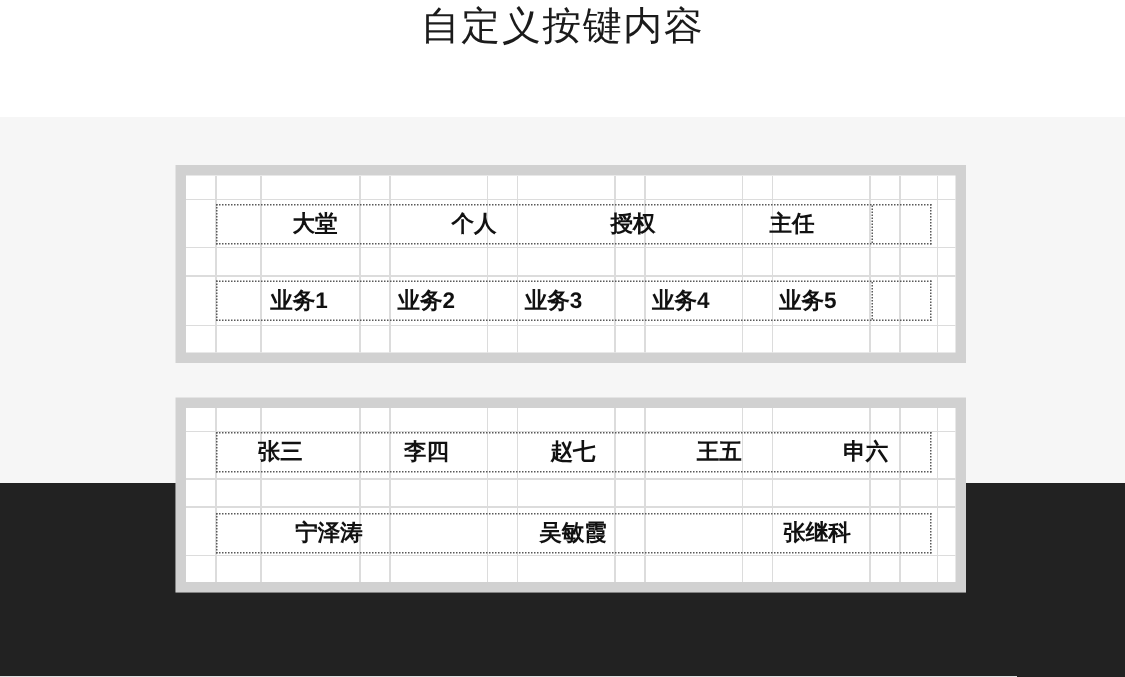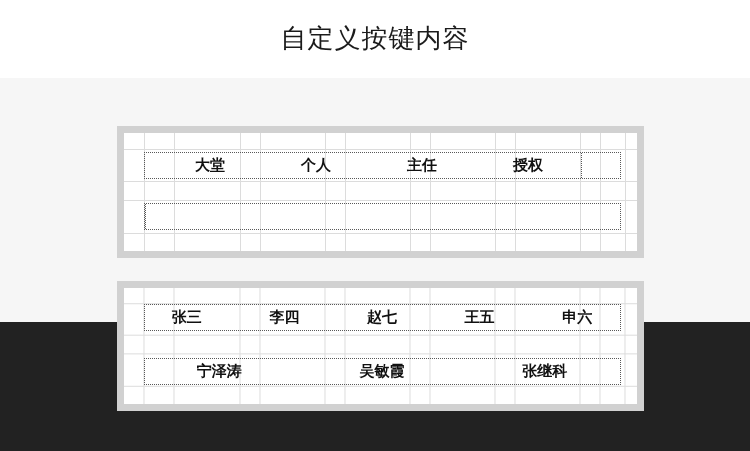--- a/index.html
+++ b/index.html
@@ -6,26 +6,26 @@
   .stage{
     position:relative;width:750px;height:451px;overflow:hidden;
     background:#ffffff;
     font-family:"Liberation Sans","DejaVu Sans",sans-serif;
   }
   .band{position:absolute;left:0;right:0;}
   .band-top{top:0;height:78px;background:#ffffff;}
   .band-mid{top:78px;height:244px;background:#f6f6f6;}
   .band-bottom{top:322px;height:129px;background:#222222;}
   .title{
-    margin:0;padding-top:21px;text-align:center;
+    margin:0;text-align:center;
     font-size:26px;font-weight:400;color:#1b1b1b;letter-spacing:1px;
   }
   .panel{
     position:absolute;left:117px;width:527px;box-sizing:border-box;
-    border:7px solid rgba(0,0,0,0.18);background:#ffffff;margin-top:16px;
+    border:7px solid rgba(0,0,0,0.18);background:#ffffff;
   }
   .panel-1{top:110px;height:132px;}
   .panel-2{top:265px;height:130px;}
   .panel-inner{position:relative;width:100%;height:100%;}
   .grid{position:absolute;left:0;top:0;width:100%;height:100%;display:block;}
   .btn-row{
     position:absolute;left:20px;width:477px;height:27px;box-sizing:border-box;
     border:1px dotted #595959;display:flex;
   }
   .row-a{top:19px;}
@@ -55,26 +55,33 @@
   <div class="panel panel-1 p1">
     <div class="panel-inner">
       <svg class="grid" viewBox="0 0 513 118" preserveAspectRatio="none" shape-rendering="crispEdges">
         <path d="M20 0V118M50 0V118M116 0V118M136 0V118M201 0V118M221 0V118M286 0V118M306 0V118M371 0V118M391 0V118M456 0V118M476 0V118M501 0V118" stroke="#dcdcdc" stroke-width="1" fill="none"></path>
         <path d="M0 16H513M0 48H513M0 67H513M0 100H513" stroke="#dcdcdc" stroke-width="1" fill="none"></path>
       </svg>
       <div class="btn-row row-a">
         <div class="slots">
           <div class="cell">大堂</div>
           <div class="cell">个人</div>
+          <div class="cell">授权</div>
           <div class="cell">主任</div>
-          <div class="cell">授权</div>
         </div>
         <div class="spacer"></div>
       </div>
       <div class="btn-row row-b">
+        <div class="slots">
+          <div class="cell">业务1</div>
+          <div class="cell">业务2</div>
+          <div class="cell">业务3</div>
+          <div class="cell">业务4</div>
+          <div class="cell">业务5</div>
+        </div>
         <div class="spacer"></div>
       </div>
     </div>
   </div>
 
   <div class="panel panel-2 p2">
     <div class="panel-inner">
       <svg class="grid" viewBox="0 0 513 118" preserveAspectRatio="none" shape-rendering="crispEdges">
         <path d="M20 0V118M50 0V118M116 0V118M136 0V118M201 0V118M221 0V118M286 0V118M306 0V118M371 0V118M391 0V118M456 0V118M476 0V118M501 0V118" stroke="#dcdcdc" stroke-width="1" fill="none"></path>
         <path d="M0 16H513M0 48H513M0 67H513M0 100H513" stroke="#dcdcdc" stroke-width="1" fill="none"></path>

